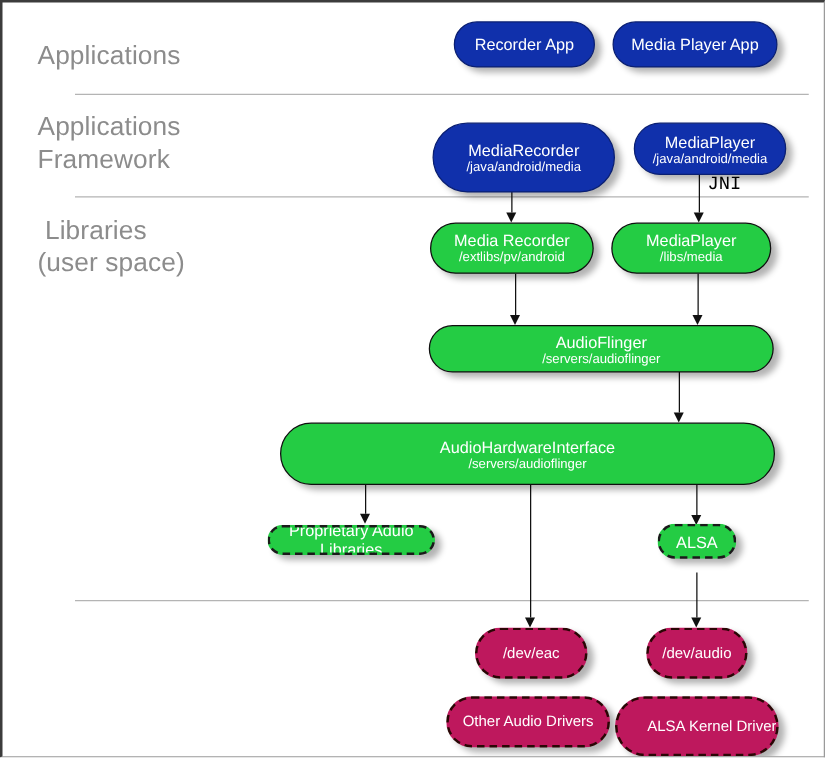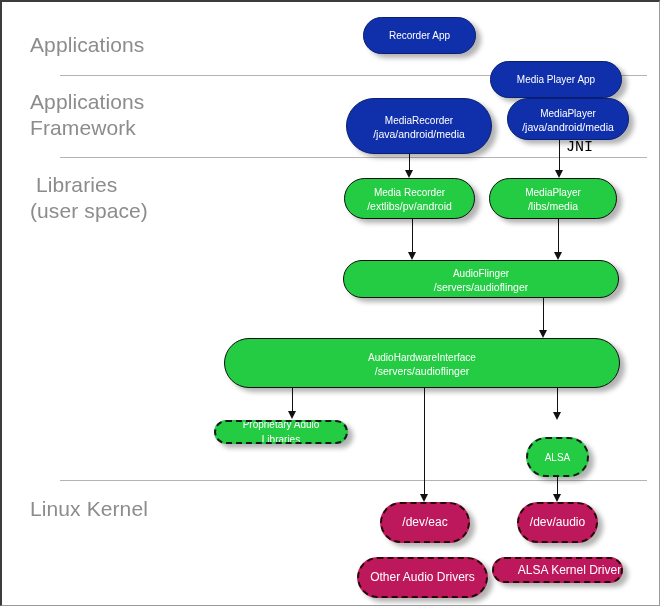--- a/index.html
+++ b/index.html
@@ -65,21 +65,21 @@
     flex-direction:column;
     align-items:center;
     justify-content:center;
     border-radius:999px;
     color:#ffffff;
     text-align:center;
     box-shadow:5px 4px 5px rgba(0,0,0,0.30);
     overflow:hidden;
   }
   .node .t1{
-    font-size:10px;
+    font-size:13px;
     line-height:15px;
     white-space:nowrap;
   }
   .node .t2{
     font-size:10.5px;
     line-height:12px;
     white-space:nowrap;
   }
   .node.blue{
     background:#1030ab;
@@ -108,21 +108,20 @@
   <div class="divider" style="top:478px;"></div>
 
   <div class="section-label" style="left:28px;top:30px;">Applications</div>
 
   <div class="section-label" style="left:28px;top:87px;">Applications
 Framework</div>
 
   <div class="section-label" style="left:28px;top:170px;"> Libraries
 (user space)</div>
 
-  <div class="section-label" style="left:28px;top:494px;">Linux Kernel</div>
 
   <div class="vline" style="left:407px;top:138px;height:30px;"></div>
   <div class="arrowhead" style="left:403px;top:168px;"></div>
   <div class="edge-label" style="left:414px;top:139px;">JNI</div>
 
   <div class="vline" style="left:557px;top:138px;height:30px;"></div>
   <div class="arrowhead" style="left:553px;top:168px;"></div>
   <div class="edge-label" style="left:564px;top:139px;">JNI</div>
 
   <div class="vline" style="left:410px;top:217px;height:33px;"></div>
@@ -143,21 +142,21 @@
   <div class="vline" style="left:555px;top:373px;height:37px;"></div>
   <div class="arrowhead" style="left:551px;top:410px;"></div>
 
   <div class="vline" style="left:555px;top:456px;height:36px;"></div>
   <div class="arrowhead" style="left:551px;top:492px;"></div>
 
   <div class="node blue" style="left:361px;top:15px;width:113px;height:37px;">
     <span class="t1">Recorder App</span>
   </div>
 
-  <div class="node blue" style="left:488px;top:15px;width:132px;height:37px;margin-top:44px;">
+  <div class="node blue" style="left:488px;top:15px;width:132px;height:37px;">
     <span class="t1">Media Player App</span>
   </div>
 
   <div class="node blue" style="left:344px;top:96px;width:146px;height:56px;">
     <span class="t1">MediaRecorder</span>
     <span class="t2">/java/android/media</span>
   </div>
 
   <div class="node blue" style="left:505px;top:96px;width:122px;height:42px;">
     <span class="t1">MediaPlayer</span>
@@ -182,33 +181,33 @@
   <div class="node green" style="left:222px;top:336px;width:396px;height:50px;">
     <span class="t1">AudioHardwareInterface</span>
     <span class="t2">/servers/audioflinger</span>
   </div>
 
   <div class="node green dashed" style="left:212px;top:418px;width:134px;height:24px;">
     <span class="t1">Proprietary Aduio</span>
     <span class="t1">Libraries</span>
   </div>
 
-  <div class="node green dashed" style="left:524px;top:435px;width:63px;height:40px;">
+  <div class="node green dashed" style="left:524px;top:417px;width:63px;height:28px;">
     <span class="t1">ALSA</span>
   </div>
 
   <div class="node red" style="left:378px;top:500px;width:90px;height:41px;">
     <span class="t1">/dev/eac</span>
   </div>
 
   <div class="node red" style="left:515px;top:500px;width:81px;height:41px;">
     <span class="t1">/dev/audio</span>
   </div>
 
   <div class="node red" style="left:355px;top:555px;width:131px;height:41px;">
     <span class="t1">Other Audio Drivers</span>
   </div>
 
-  <div class="node red" style="left:490px;top:555px;width:131px;height:26px;padding-left:24px;">
+  <div class="node red" style="left:490px;top:555px;width:131px;height:48px;padding-left:24px;">
     <span class="t1">ALSA Kernel Driver</span>
   </div>
 
 </div>
 
 </body></html>

